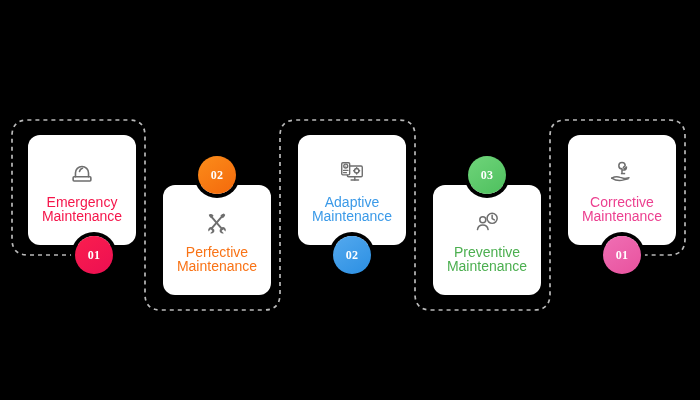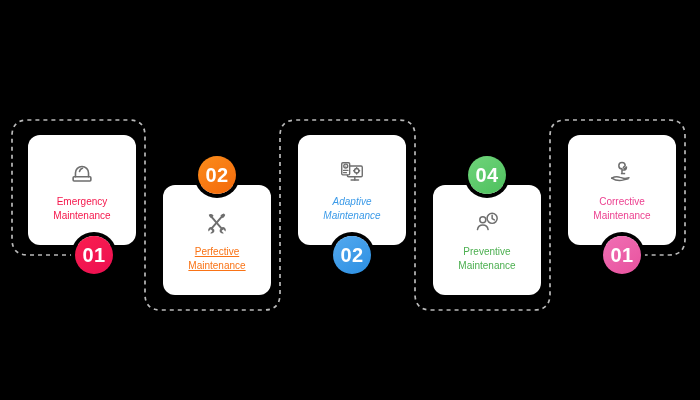--- a/index.html
+++ b/index.html
@@ -52,39 +52,39 @@
     align-items: center;
     justify-content: center;
     margin-bottom: 7px;
   }
   .card-icon svg {
     display: block;
     width: 30px;
     height: 28px;
   }
   .card-label {
-    font-size: 10px;
+    font-size: 14px;
     line-height: 14px;
     text-align: center;
     font-family: "Liberation Sans", sans-serif;
     white-space: pre-line;
   }
   .badge {
     position: absolute;
     width: 38px;
     height: 38px;
     border-radius: 50%;
     display: flex;
     align-items: center;
     justify-content: center;
     color: #ffffff;
-    font-size: 20px;
+    font-size: 12px;
     font-weight: bold;
     letter-spacing: 0.3px;
-    font-family: Liberation Sans, sans-serif;
+    font-family: Liberation Serif, serif;
     box-shadow: 0 0 0 4px #000000;
   }
 </style>
 </head>
 <body>
 
 <div id="stage">
 
   <svg id="connector-layer" viewBox="0 0 700 400" xmlns="http://www.w3.org/2000/svg">
     <path d="M 82 255
@@ -135,61 +135,61 @@
       <span class="card-icon">
         <svg viewBox="0 0 32 30" fill="none" stroke="#6e6e6e" stroke-width="2.1" stroke-linecap="round" stroke-linejoin="round">
           <path d="M9 7 l12.5 14.5"></path>
           <path d="M7.2 6.2 a3 3 0 0 1 3.6 -0.5 l1.6 1.6 -2.6 2.6 -1.6 -1.6 a3 3 0 0 1 -1 -2.1 z" fill="#6e6e6e" stroke="none"></path>
           <path d="M21.5 19.5 a3.2 3.2 0 0 1 3.6 4.6 l-2.4 -2.4 -1.8 1.8 2.4 2.4 a3.2 3.2 0 0 1 -4.4 -3.8 z" fill="#6e6e6e" stroke="none"></path>
           <path d="M23 6 l-12.5 14.5"></path>
           <path d="M24.8 6.2 a3 3 0 0 0 -3.6 -0.5 l-1.6 1.6 2.6 2.6 1.6 -1.6 a3 3 0 0 0 1 -2.1 z" fill="#6e6e6e" stroke="none"></path>
           <path d="M10.5 19.5 a3.2 3.2 0 0 0 -3.6 4.6 l2.4 -2.4 1.8 1.8 -2.4 2.4 a3.2 3.2 0 0 0 4.4 -3.8 z" fill="#6e6e6e" stroke="none"></path>
         </svg>
       </span>
-      <span class="card-label" style="color:#f97316;text-decoration:underline;">Perfective
+      <span class="card-label" style="color:#f97316;">Perfective
 Maintenance</span>
     </div>
     <div class="badge" style="left:51px; top:36px; background:linear-gradient(145deg,#fb8c1a,#f4690c);">02</div>
   </div>
 
   <div class="step" style="left:282px; top:120px;">
     <div class="card" style="left:16px; top:15px;">
       <span class="card-icon">
         <svg viewBox="0 0 32 30" fill="none" stroke="#6e6e6e" stroke-width="1.5" stroke-linecap="round" stroke-linejoin="round">
           <rect x="11" y="7.5" width="16" height="11.5" rx="1.3"></rect>
           <path d="M19 19 v3.5"></path>
           <path d="M15 22.5 h8"></path>
           <rect x="5" y="4" width="8.5" height="13" rx="1.2" fill="#ffffff"></rect>
           <circle cx="9.3" cy="7.6" r="2.1"></circle>
           <circle cx="9.3" cy="7.6" r="0.7" fill="#6e6e6e" stroke="none"></circle>
           <path d="M7 12.2 h4.6 M7 14.6 h3"></path>
           <circle cx="21" cy="12.6" r="2.4"></circle>
           <path d="M21 9.2 v1 M21 15 v1 M17.8 12.6 h1 M23.2 12.6 h1"></path>
         </svg>
       </span>
-      <span class="card-label" style="color:#3b9ae8;font-style:italic;">Adaptive
+      <span class="card-label" style="color:#3b9ae8;">Adaptive
 Maintenance</span>
     </div>
     <div class="badge" style="left:51px; top:116px; background:linear-gradient(145deg,#54a9ee,#2b8fe3);">02</div>
   </div>
 
   <div class="step" style="left:417px; top:120px;">
     <div class="card" style="left:16px; top:65px;">
       <span class="card-icon">
         <svg viewBox="0 0 32 30" fill="none" stroke="#6e6e6e" stroke-width="1.6" stroke-linecap="round" stroke-linejoin="round">
           <circle cx="11.5" cy="11.5" r="3.2"></circle>
           <path d="M5.8 22 a5.8 5.8 0 0 1 11.4 0"></path>
           <circle cx="21.5" cy="10" r="5.4"></circle>
           <path d="M21.5 6.8 v3.4 l2.4 1.5"></path>
         </svg>
       </span>
       <span class="card-label" style="color:#4caf50;">Preventive
 Maintenance</span>
     </div>
-    <div class="badge" style="left:51px; top:36px; background:linear-gradient(145deg,#6fd47a,#4ec05e);">04</div>
+    <div class="badge" style="left:51px; top:36px; background:linear-gradient(145deg,#6fd47a,#4ec05e);">03</div>
   </div>
 
   <div class="step" style="left:552px; top:120px;">
     <div class="card" style="left:16px; top:15px;">
       <span class="card-icon">
         <svg viewBox="0 0 32 30" fill="none" stroke="#6e6e6e" stroke-width="1.6" stroke-linecap="round" stroke-linejoin="round">
           <path d="M16 14.5 v-4 a3.4 3.4 0 1 1 3.4 -3.4 l-2 2 1.4 1.4 2 -2 a3.4 3.4 0 0 1 -3.4 3.4"></path>
           <path d="M14.8 14.8 h4.6 v1.6 h-4.6 z" fill="#6e6e6e" stroke="none"></path>
           <path d="M5 20.5 q4.5 -2.5 9 -0.8 l5.5 1.5"></path>
           <path d="M5 20.5 q5 3.2 10.5 2.4 l7 -1.6"></path>

